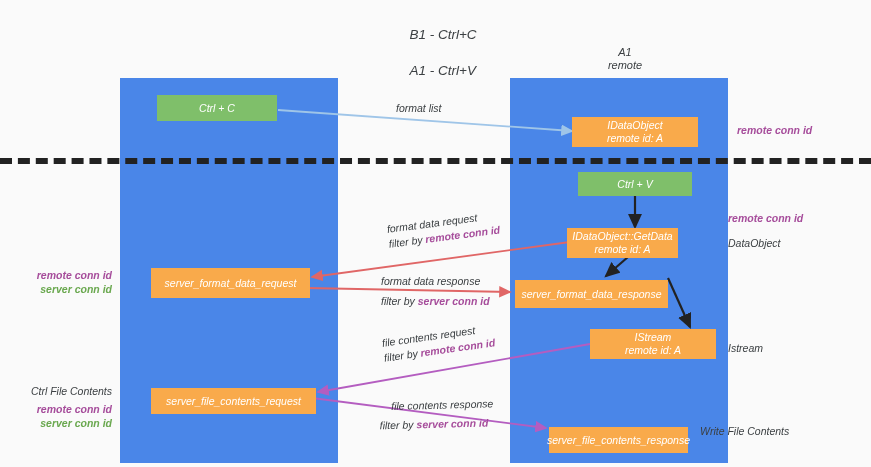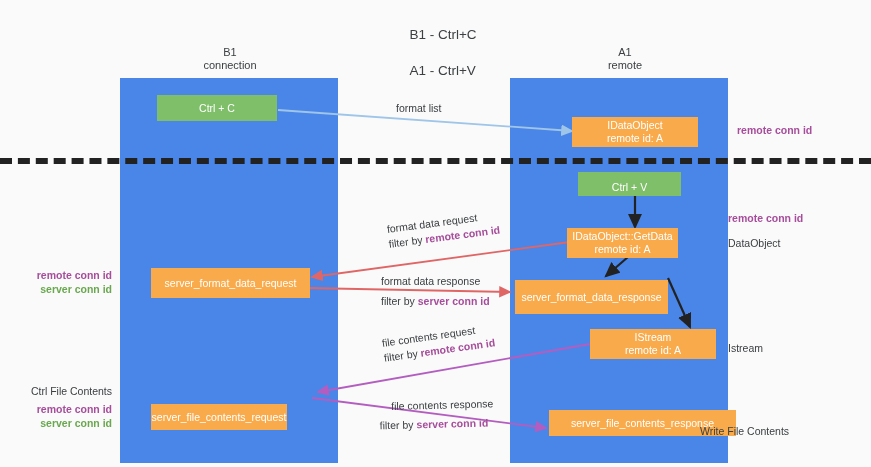--- a/index.html
+++ b/index.html
@@ -7,21 +7,21 @@
     margin: 0; padding: 0;
     background: #fafafa;
   }
   body {
     width: 871px; height: 467px;
     position: relative;
     overflow: hidden;
     font-family: "Liberation Sans", sans-serif;
     color: #3c4043;
   }
-  #canvas { position: absolute; inset: 0; }
+  #canvas { position: absolute; inset: 0; font-style: italic; }
 
   
   .title {
     position: absolute;
     left: 0; right: 0; top: 8px;
     text-align: center;
     font-size: 13.5px;
     line-height: 18px;
     color: #3c4043;
     white-space: pre;
@@ -101,24 +101,20 @@
 </head>
 <body>
 
 <div id="canvas">
 
   <div class="title">
     <span>B1 - Ctrl+C</span><br>
     <span>A1 - Ctrl+V</span>
   </div>
 
-  <div class="col-head" style="left:120px; top:46px; width:220px;">
-    <span>B1</span>
-    <span class="l2">connection</span>
-  </div>
   <div class="col-head" style="left:510px; top:46px; width:230px;">
     <span>A1</span>
     <span class="l2">remote</span>
   </div>
 
   <div class="lane" style="left:120px; top:78px; width:218px; height:385px;"></div>
   <div class="lane" style="left:510px; top:78px; width:218px; height:385px;"></div>
 
   <svg class="overlay" viewBox="0 0 871 467">
     <defs>
@@ -173,47 +169,47 @@
 
   <div class="box green" style="left:157px; top:95px; width:120px; height:26px;text-align:right;">
     <span>Ctrl + C</span>
   </div>
 
   <div class="box orange" style="left:572px; top:117px; width:126px; height:30px;">
     <span>IDataObject</span>
     <span>remote id: A</span>
   </div>
 
-  <div class="box green" style="left:578px; top:172px; width:103px; height:24px;justify-content:flex-end;">
+  <div class="box green" style="left:578px; top:172px; width:114px; height:24px;">
     <span>Ctrl + V</span>
   </div>
 
   <div class="box orange" style="left:567px; top:228px; width:111px; height:30px;">
     <span>IDataObject::GetData</span>
     <span>remote id: A</span>
   </div>
 
   <div class="box orange" style="left:151px; top:268px; width:159px; height:30px;">
     <span>server_format_data_request</span>
   </div>
 
-  <div class="box orange" style="left:515px; top:280px; width:153px; height:34px;text-align:right;">
+  <div class="box orange" style="left:515px; top:280px; width:153px; height:28px;text-align:right;">
     <span>server_format_data_response</span>
   </div>
 
   <div class="box orange" style="left:590px; top:329px; width:126px; height:30px;">
     <span>IStream</span>
     <span>remote id: A</span>
   </div>
 
-  <div class="box orange" style="left:151px; top:404px; width:136px; height:26px;">
+  <div class="box orange" style="left:151px; top:388px; width:165px; height:26px;">
     <span>server_file_contents_request</span>
   </div>
 
-  <div class="box orange" style="left:549px; top:410px; width:187px; height:26px;">
+  <div class="box orange" style="left:549px; top:427px; width:139px; height:26px;">
     <span>server_file_contents_response</span>
   </div>
 
   <div class="lbl" style="left:396px; top:101px;">
     <span>format list</span>
   </div>
 
   <div class="lbl" style="left:386px; top:222px; transform:rotate(-7.4deg); transform-origin:left top;">
     <span>format data request</span>
     <span class="row2"><span>filter by </span><span class="purple">remote conn id</span></span>

